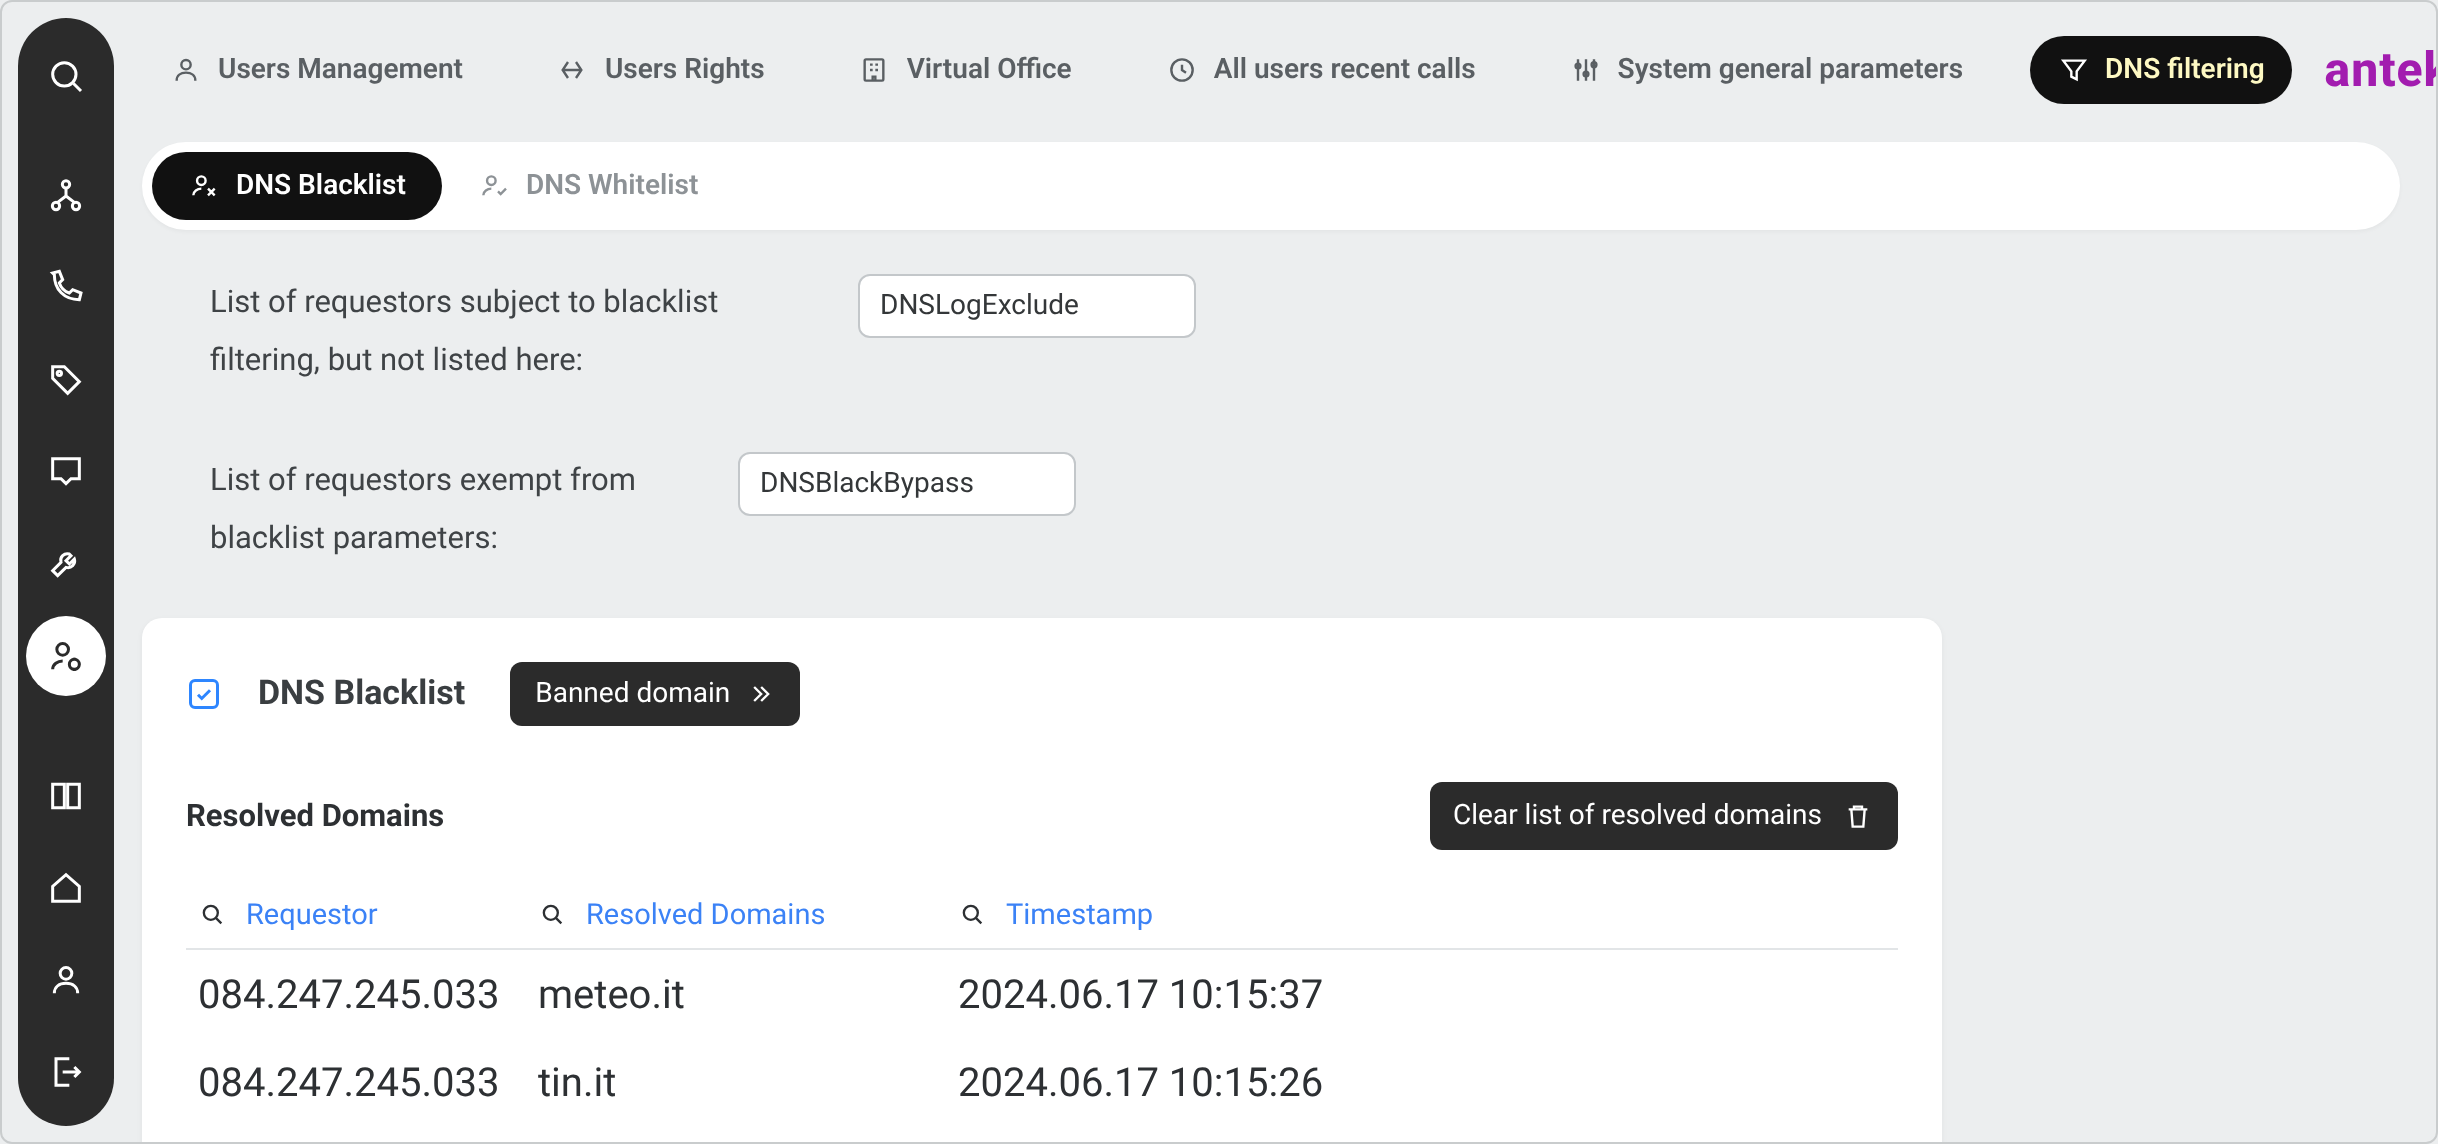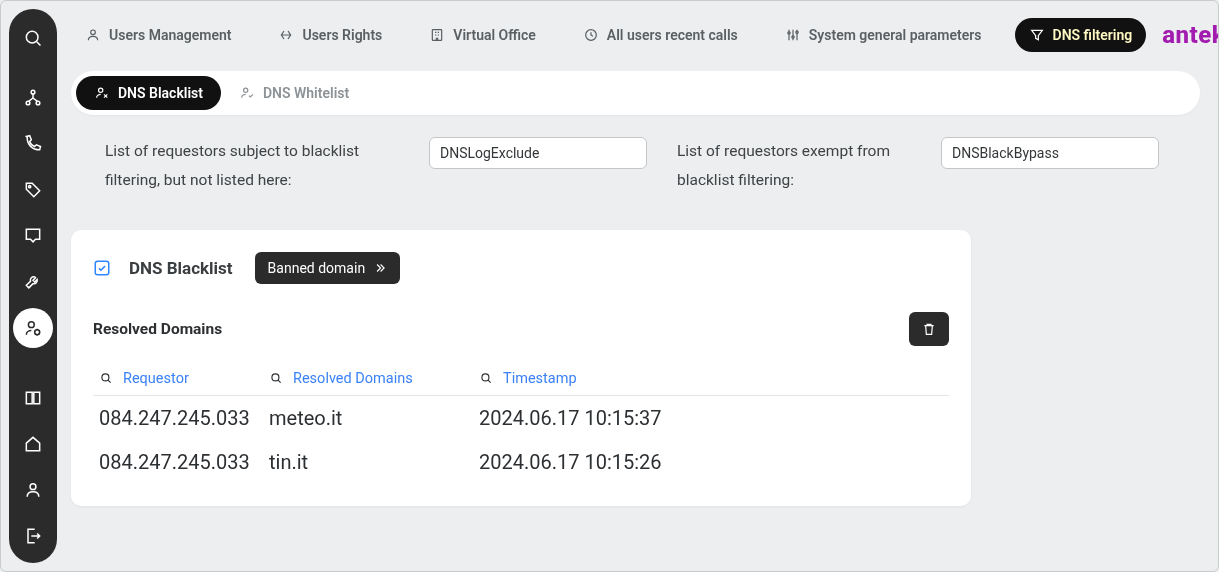--- a/index.html
+++ b/index.html
@@ -50,27 +50,27 @@
   }
   .tab {
     height: 34px; padding: 0 18px; border-radius: 17px;
     display: flex; align-items: center; gap: 8px;
     color: #8d9296; font-size: 14px; font-weight: 600; cursor: pointer;
   }
   .tab.active { background: #111; color: #fff; }
   .tab svg { width: 16px; height: 16px; stroke: currentColor; fill: none; stroke-width: 1.8; }
 
   .filter-row {
-    display: flex; gap: 30px; margin: 22px 10px 34px 34px;
+    display: flex; gap: 30px; margin: 22px 10px 24px 34px; flex-direction: column;
   }
   .filter-block { display: flex; gap: 24px; align-items: flex-start; }
   .filter-label { width: 300px; color: #3f4346; font-size: 15.5px; line-height: 1.9; }
   .filter-label.narrow { width: 240px; }
   .filter-input {
-    width: 218px; height: 32px; border: 1px solid #c3c7ca; border-radius: 6px;
+    width: 169px; height: 32px; border: 1px solid #c3c7ca; border-radius: 6px;
     padding: 0 10px; font-size: 14px; color: #343739; background: #fff;
   }
 
   .panel {
     background: #fff; border-radius: 10px; padding: 22px;
     box-shadow: 0 1px 3px rgba(0,0,0,0.05);
     width: 900px;
   }
   .panel-head { display: flex; align-items: center; gap: 14px; margin-bottom: 28px; }
   .panel-head .check-icon { width: 18px; height: 18px; stroke: #2e86ff; fill:none; stroke-width:2; }
@@ -237,21 +237,21 @@
       <span>DNS Whitelist</span>
     </div>
   </div>
 
   <div class="filter-row">
     <div class="filter-block">
       <div class="filter-label">List of requestors subject to blacklist filtering, but not listed here:</div>
       <input class="filter-input" value="DNSLogExclude" style="">
     </div>
     <div class="filter-block">
-      <div class="filter-label narrow">List of requestors exempt from blacklist filtering:</div>
+      <div class="filter-label narrow">List of requestors exempt from blacklist parameters:</div>
       <input class="filter-input" value="DNSBlackBypass" style="">
     </div>
   </div>
 
   <div class="panel">
     <div class="panel-head">
       <svg class="check-icon" viewBox="0 0 24 24">
           <rect x="3" y="3" width="18" height="18" rx="3"></rect>
           <path d="M8 12.5l2.5 2.5L16 9.5"></path>
         </svg>
@@ -260,20 +260,21 @@
         <span>Banned domain</span>
         <svg viewBox="0 0 24 24">
             <path d="M7 6l6 6-6 6 M13 6l6 6-6 6"></path>
           </svg>
       </button>
     </div>
 
     <div class="sub-head">
       <div class="sub-title">Resolved Domains</div>
       <button class="clear-btn">
+        <span>Clear list of resolved domains</span>
         <svg viewBox="0 0 24 24">
             <path d="M5 7h14 M9 7V5h6v2 M7 7l1 13h8l1-13"></path>
           </svg>
       </button>
     </div>
 
     <table>
       <thead>
         <tr>
           <th style="width:170px">

